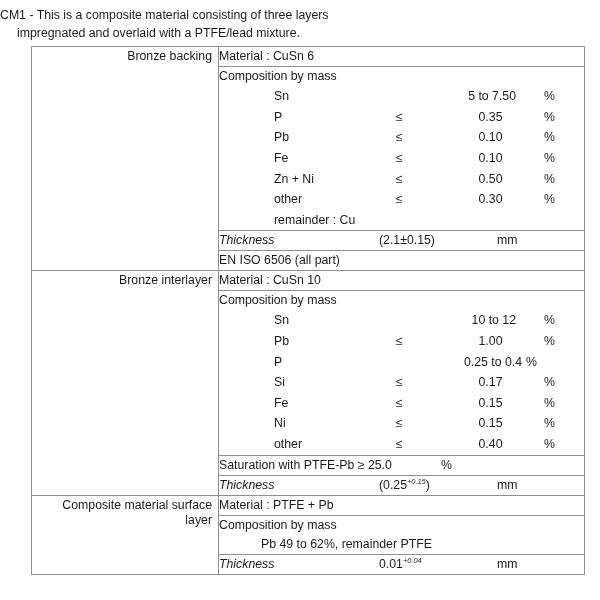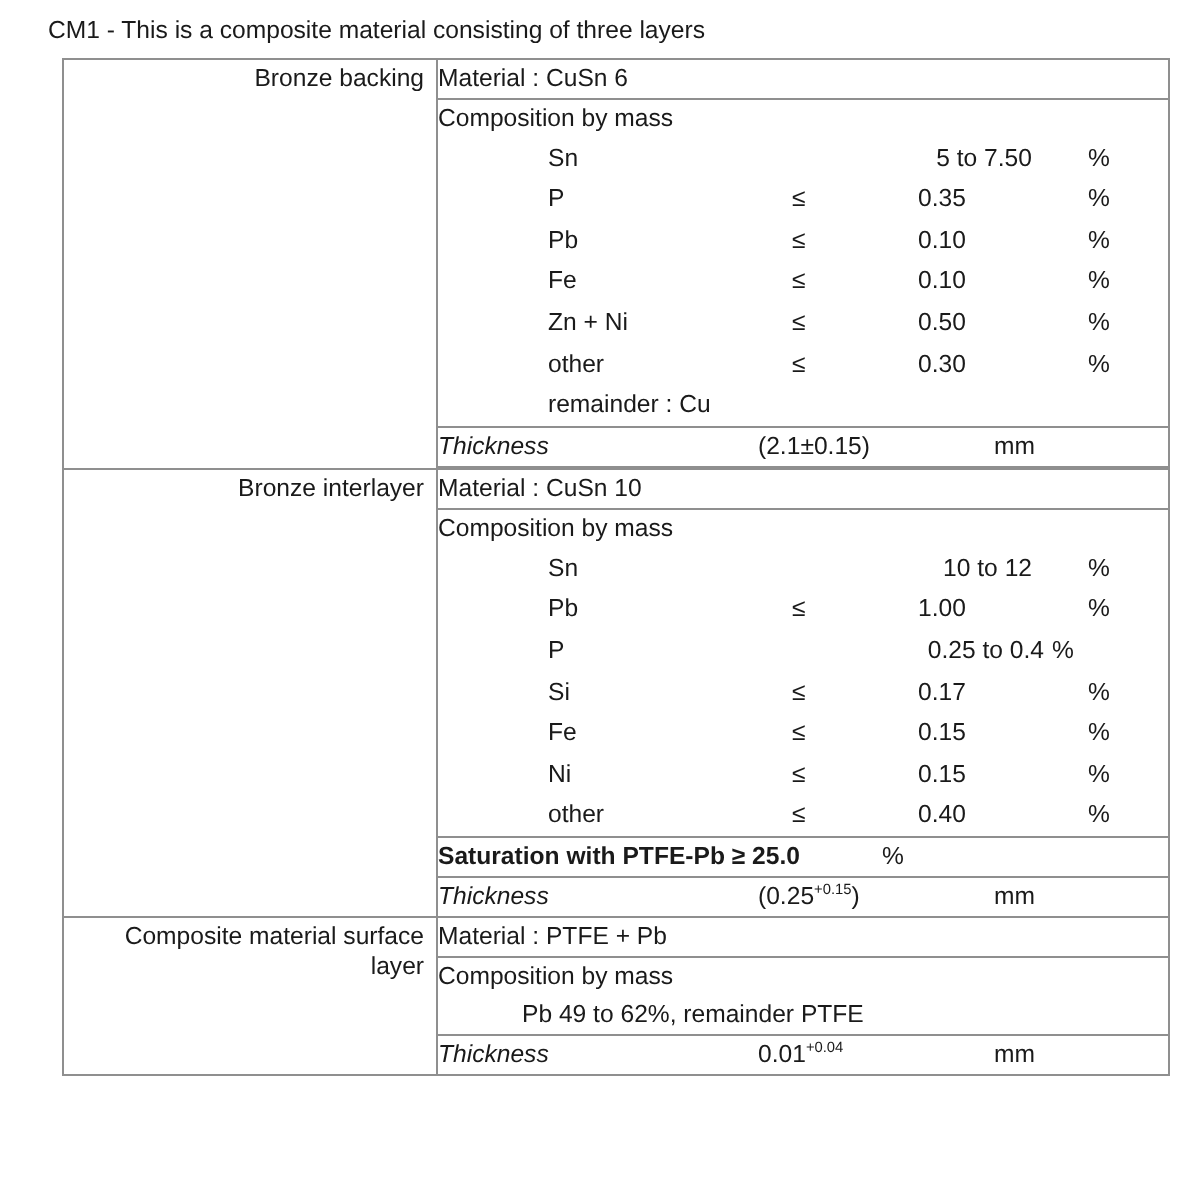--- a/index.html
+++ b/index.html
@@ -17,21 +17,21 @@
 
   .page {
     position: relative;
     width: 600px;
     height: 600px;
     box-sizing: border-box;
   }
 
   
   .intro {
-    padding: 7px 0 0 24px;
+    padding: 7px 0 0 0;
     font-size: 12.3px;
     line-height: 17.6px;
   }
   .intro-line { white-space: nowrap; }
   .intro-line.indented { padding-left: 17px; }
 
   
   .spec-table {
     margin: 4px 0 0 31px;
     width: 554px;
@@ -80,21 +80,21 @@
   }
   .comp td {
     border: none;
     padding: 0;
     vertical-align: baseline;
     line-height: 20.6px;
     white-space: nowrap;
   }
   .c-name  { width: 122px; padding-left: 55px !important; }
   .c-op    { width: 22px;  text-align: left; }
-  .c-val   { width: 70px;  text-align: left; }
+  .c-val   { width: 70px;  text-align: center; }
   .c-unit  { width: 40px;  text-align: left; padding-left: 22px !important; }
   
   .c-range { text-align: right; padding-right: 6px !important; margin-top: 48px; }
 
   
   .kv {
     width: 100%;
     border-collapse: collapse;
     table-layout: fixed;
   }
@@ -109,29 +109,31 @@
   .kv .v { width: 118px; }
   .kv .u { }
 
   .plain { line-height: 19px; white-space: nowrap; }
   .indent-2 { padding-left: 42px; }
 
   sup {
     font-size: 7.4px;
     vertical-align: super;
     line-height: 0;
+    font-style: italic;
   }
 </style>
 </head>
 <body>
 
 <div class="page">
 
   <div class="intro">
     <div class="intro-line">CM1 - This is a composite material consisting of three layers</div>
+    <div class="intro-line indented">impregnated and overlaid with a PTFE/lead mixture.</div>
   </div>
 
   <table class="spec-table">
     <tbody>
 
       <tr>
         <td class="label-cell" rowspan="4">
           <span class="label-text">Bronze backing</span>
         </td>
         <td class="data-cell">
@@ -196,20 +198,21 @@
                 <td class="v">(2.1±0.15)</td>
                 <td class="u">mm</td>
               </tr>
             </tbody>
           </table>
         </td>
       </tr>
 
       <tr>
         <td class="data-cell">
+          <div class="plain">EN ISO 6506 (all part)</div>
         </td>
       </tr>
 
       <tr class="section-start">
         <td class="label-cell" rowspan="4">
           <span class="label-text">Bronze interlayer</span>
         </td>
         <td class="data-cell">
           <div class="plain">Material : CuSn 10</div>
         </td>
@@ -263,21 +266,21 @@
             </tbody>
           </table>
         </td>
       </tr>
 
       <tr>
         <td class="data-cell">
           <table class="kv">
             <tbody>
               <tr>
-                <td style="width:222px;font-weight:bold;">Saturation with PTFE-Pb ≥ 25.0</td>
+                <td style="width:222px;">Saturation with PTFE-Pb ≥ 25.0</td>
                 <td>%</td>
               </tr>
             </tbody>
           </table>
         </td>
       </tr>
 
       <tr>
         <td class="data-cell">
           <table class="kv">

